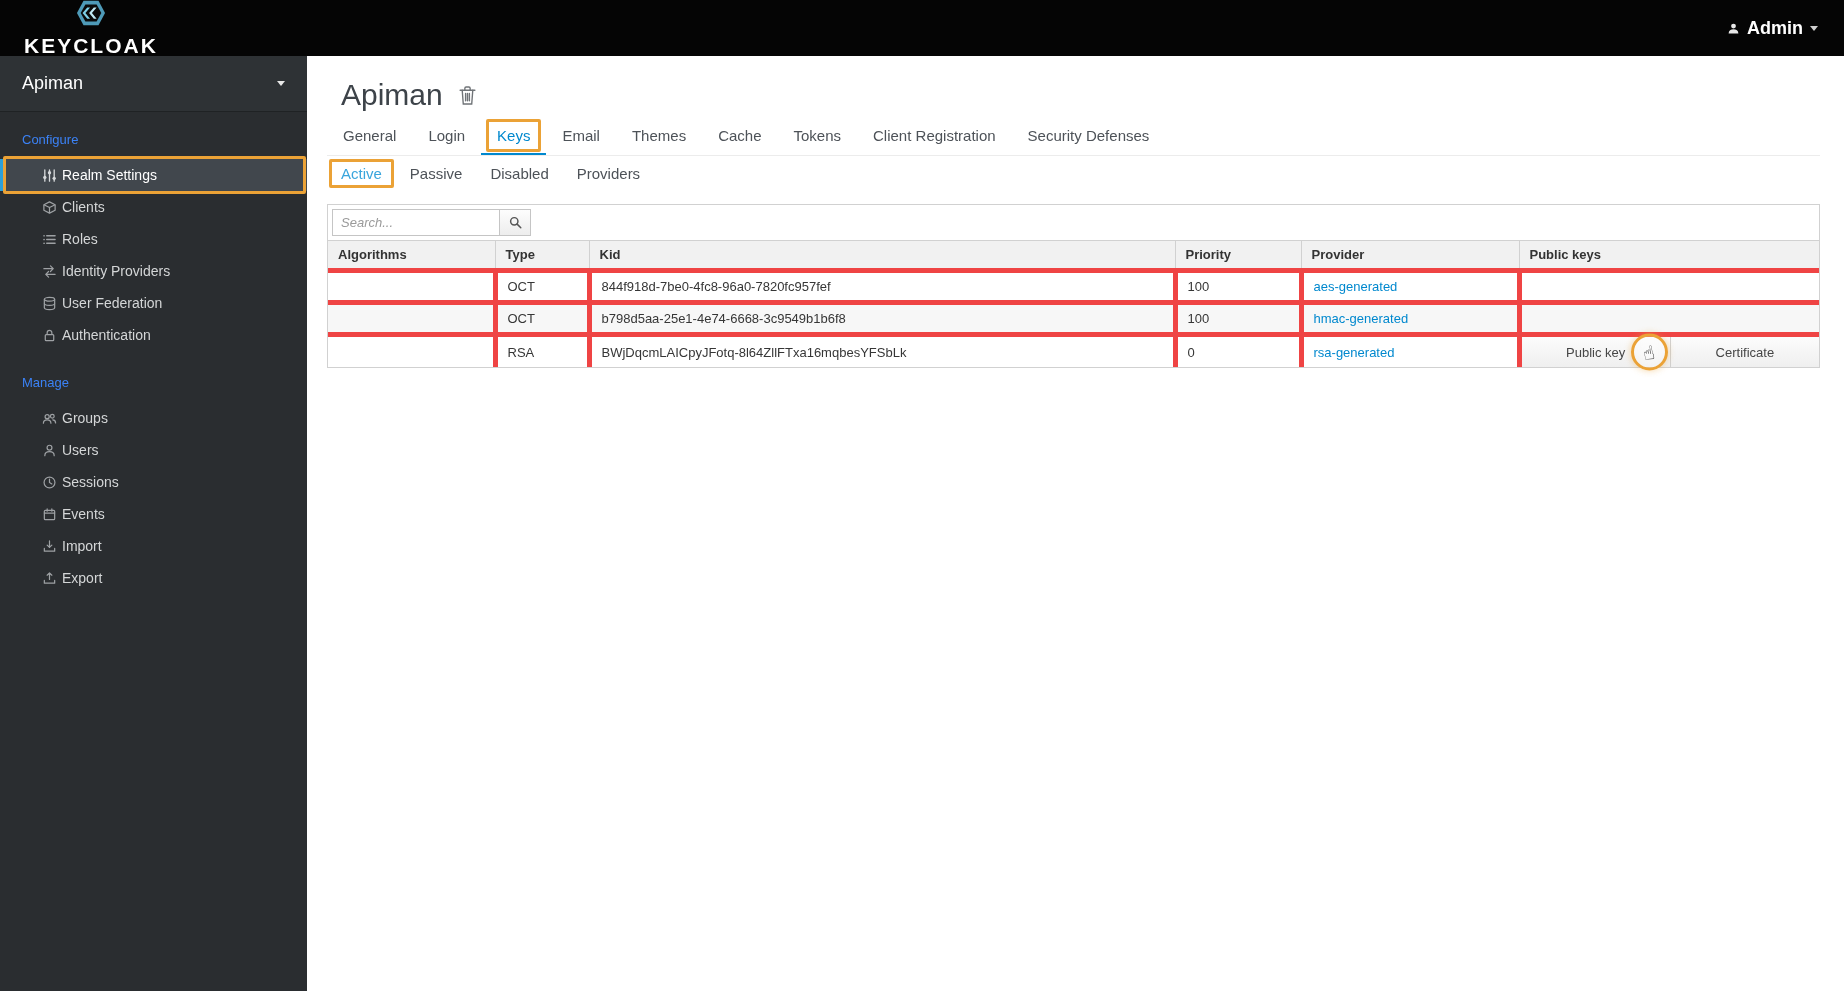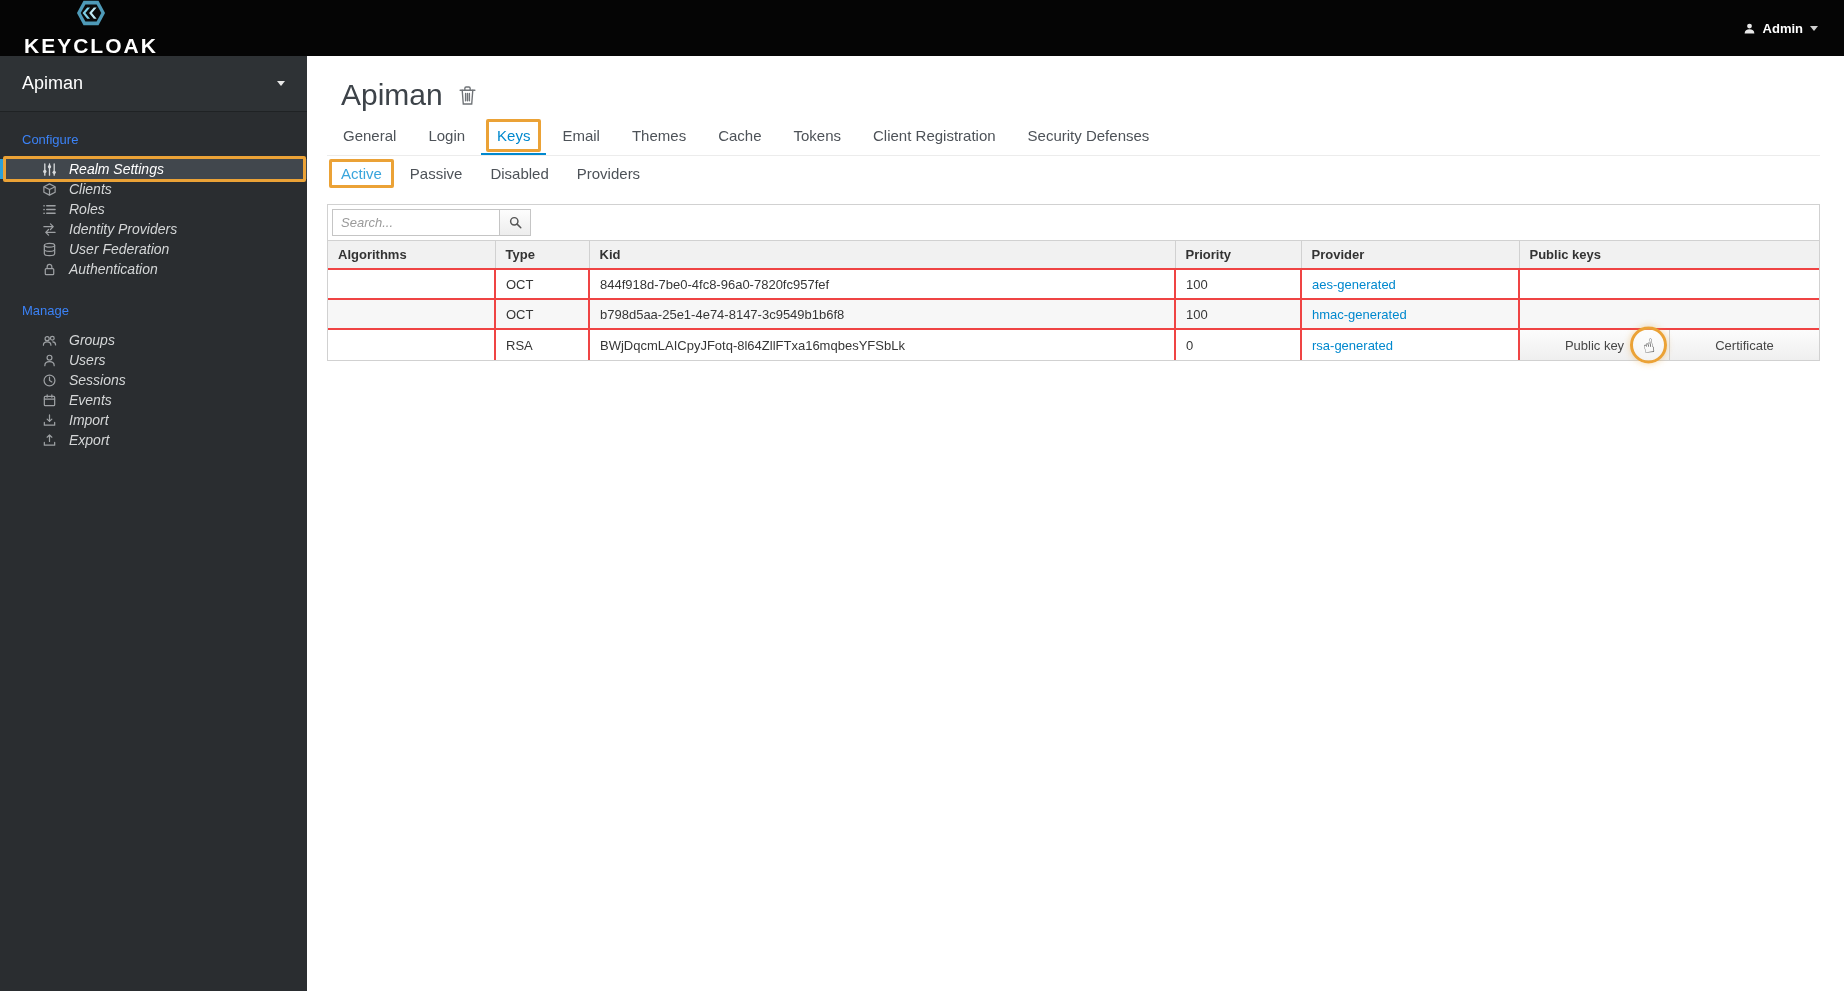--- a/index.html
+++ b/index.html
@@ -19,21 +19,21 @@
     display:flex; align-items:center; justify-content:space-between;
     padding:0 26px 0 24px;
   }
   .brand { display:flex; align-items:center; gap:6px;flex-direction:column; }
   .brand-text {
     color:#ffffff; font-size:21px; font-weight:bold; letter-spacing:2px;
   }
   .userbox {
     display:flex; align-items:center; gap:7px; cursor:pointer;
   }
-  .user-name { color:#ffffff; font-size:13px; font-weight:bold; }
+  .user-name { color:#ffffff; font-size:18px; font-weight:bold; }
   .caret {
     width:0; height:0;
     border-left:4px solid transparent; border-right:4px solid transparent;
     border-top:5px solid #cfcfcf;
     display:inline-block;
   }
 
   
   .sidebar {
     position:absolute; top:56px; left:0; width:307px; height:935px;
@@ -43,23 +43,23 @@
     height:56px; display:flex; align-items:center; justify-content:space-between;
     padding:0 22px; font-size:18px; color:#ffffff;
     background:#2e3235; border-bottom:1px solid #1f2224; cursor:pointer;
   }
   .realm-select .caret { border-top-color:#e8e8e8; }
   .nav-title {
     padding:20px 22px 12px; font-size:13px; color:#3b82f6;
   }
   .nav-title.second { padding-top:24px; }
   .nav-item {
-    display:flex; align-items:center; gap:12px;
-    height:20px; padding:0 12px 0 42px;
-    font-size:14px; color:#d4d6d7; cursor:pointer; position:relative;font-style:italic;
+    display:flex; align-items:center; gap:5px;
+    height:32px; padding:0 12px 0 42px;
+    font-size:14px; color:#d4d6d7; cursor:pointer; position:relative;
   }
   .nav-item svg { flex:0 0 auto; }
   .nav-item.active {
     background:#41474d; border-left:3px solid #2da0d8; padding-left:39px;
     color:#ffffff;
   }
 
   
   .main { position:absolute; left:307px; top:56px; right:0; bottom:0; background:#ffffff; }
   .page-header { padding:24px 0 0 34px; display:flex; align-items:center; gap:14px; }
@@ -97,21 +97,21 @@
     width:31px; height:27px; border:1px solid #c5c5c5; border-left:none;
     background:linear-gradient(#fdfdfd,#ededed);
     display:flex; align-items:center; justify-content:center; cursor:pointer;
   }
 
   table { width:100%; border-collapse:collapse; table-layout:fixed; font-size:13px; color:#363636; }
   th {
     background:#f1f1f1; font-weight:bold; text-align:left;
     padding:6px 10px; border:1px solid #d1d1d1; font-size:13px; color:#333;margin-top:36px;
   }
-  td { padding:6px 10px; border:2px solid #ef4444; height:30px; }
+  td { padding:6px 10px; border:5px solid #ef4444; height:30px; }
   th:first-child, td:first-child { border-left:none; }
   th:last-child, td:last-child { border-right:none; }
   tbody tr:last-child td { border-bottom:none; }
   tbody tr:nth-child(even) { background:#f7f7f7; }
   .provider-link { color:#0088ce; text-decoration:none; cursor:pointer; }
 
   .actions-cell { padding:0; }
   .cell-btns { display:flex; height:30px; }
   .pk-btn {
     flex:1; display:flex; align-items:center; justify-content:center;
@@ -364,21 +364,21 @@
           <td>844f918d-7be0-4fc8-96a0-7820fc957fef</td>
           <td>100</td>
           <td>
             <a class="provider-link">aes-generated</a>
           </td>
           <td></td>
         </tr>
         <tr>
           <td></td>
           <td>OCT</td>
-          <td>b798d5aa-25e1-4e74-8147-3c9549b1b6f8</td>
+          <td>b798d5aa-25e1-4e74-6668-3c9549b1b6f8</td>
           <td>100</td>
           <td>
             <a class="provider-link">hmac-generated</a>
           </td>
           <td></td>
         </tr>
         <tr>
           <td></td>
           <td>RSA</td>
           <td>BWjDqcmLAICpyJFotq-8l64ZllFTxa16mqbesYFSbLk</td>

